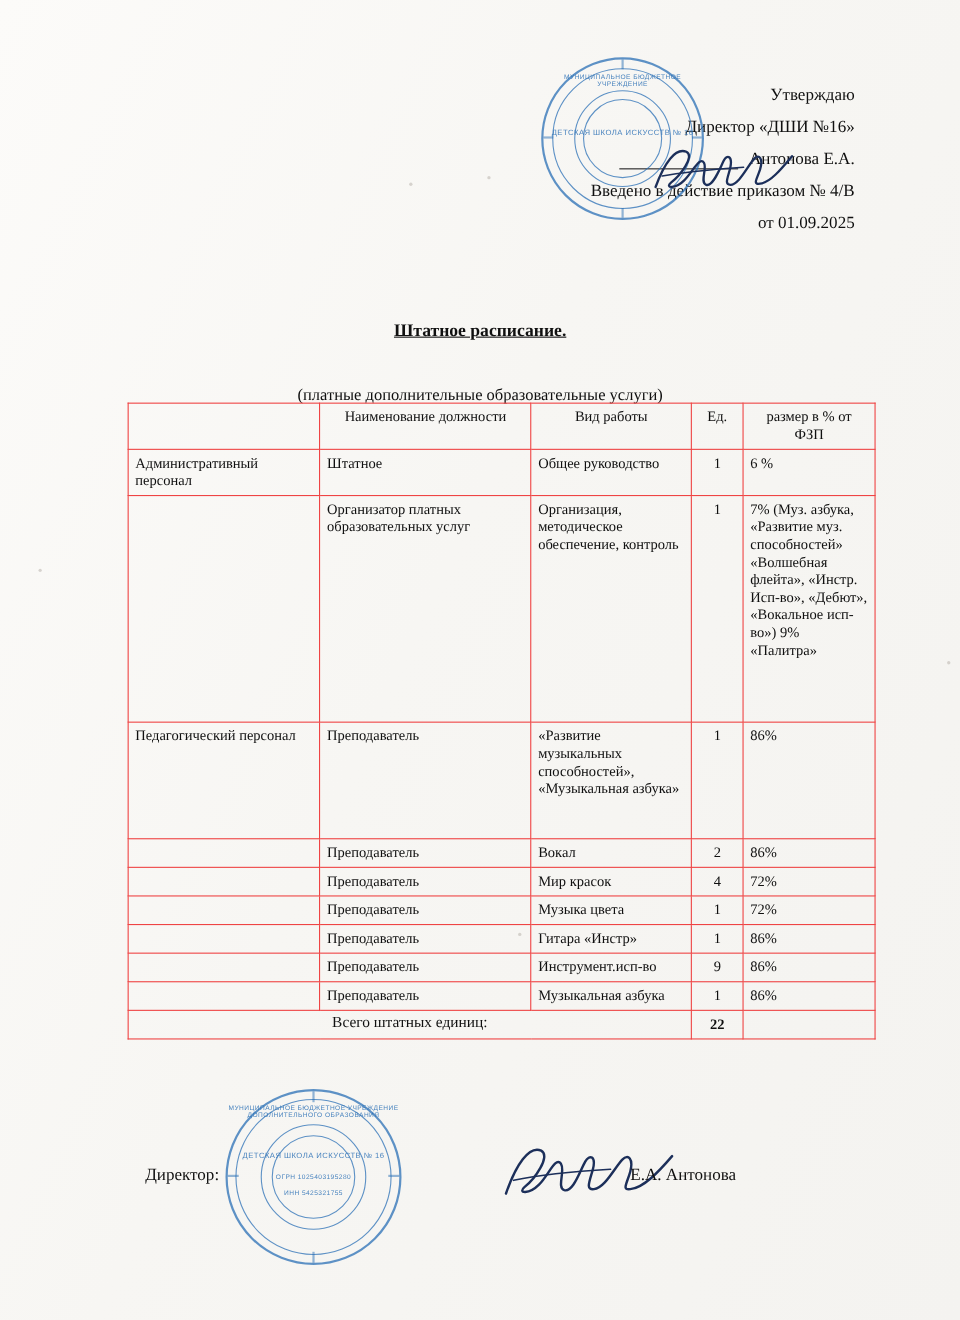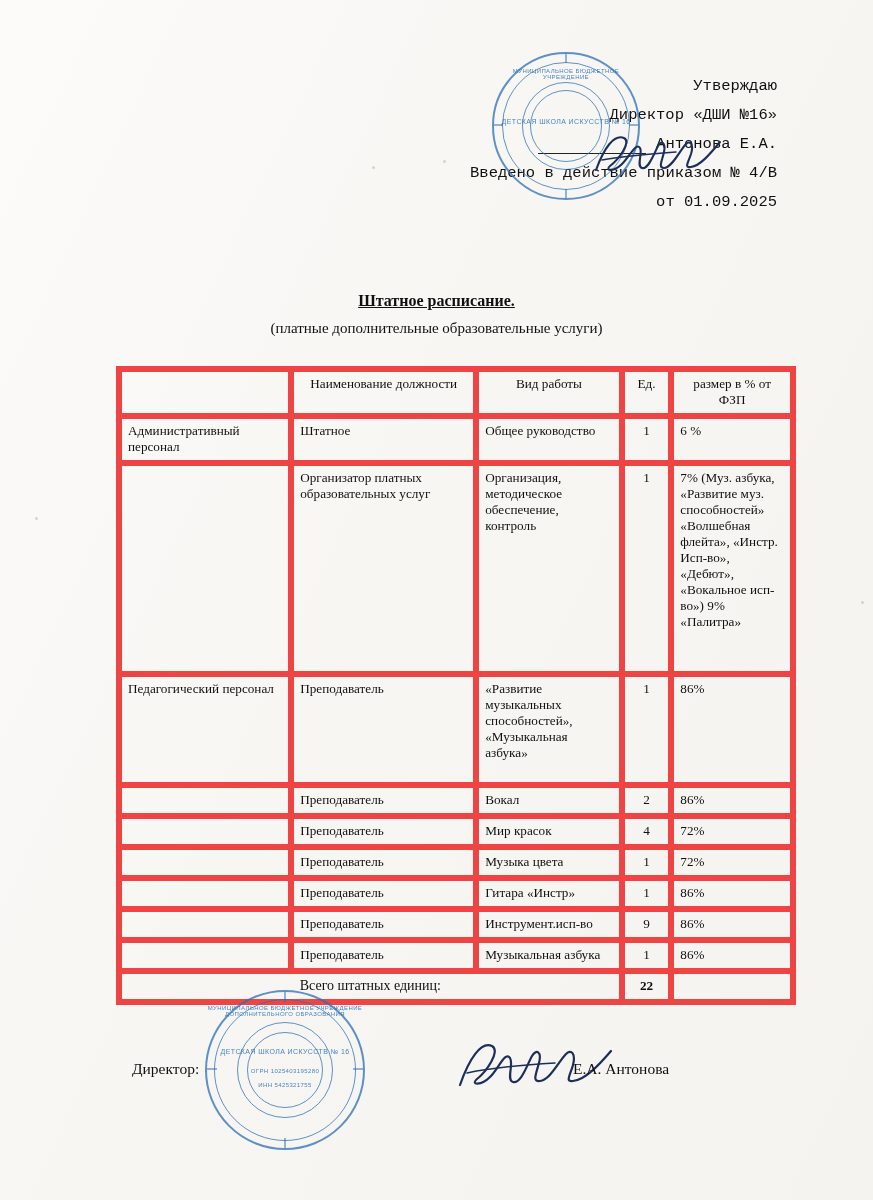--- a/index.html
+++ b/index.html
@@ -32,21 +32,20 @@
 
   
   .header {
     position: absolute;
     top: 72px;
     right: 96px;
     width: 420px;
     text-align: right;
     font-size: 15.5px;
     line-height: 29px;
-    font-family: Liberation Mono, monospace;
   }
   .header .line { display: block; white-space: nowrap; }
   .sig-line {
     position: relative;
     display: inline-block;
     padding-left: 118px;
   }
   .sig-underline {
     position: absolute;
     left: 0;
@@ -101,38 +100,38 @@
     position: absolute;
     top: 292px;
     left: 0; right: 0;
     text-align: center;
     font-weight: bold;
     font-size: 16px;
     text-decoration: underline;
   }
   .doc-subtitle {
     position: absolute;
-    top: 320px;
+    top: 352px;
     left: 0; right: 0;
     text-align: center;
     font-size: 15px;
   }
 
   
   table.staff {
     position: absolute;
     top: 366px;
     left: 116px;
     width: 680px;
     border-collapse: collapse;
     font-size: 13.2px;
     line-height: 16px;
   }
   table.staff td, table.staff th {
-    border: 6px solid #ef4444;
+    border: 1px solid #ef4444;
     vertical-align: top;
     padding: 4px 6px 5px 6px;
     font-weight: normal;
     text-align: left;
   }
   table.staff th { text-align: center; }
   .c-group { width: 168px; }
   .c-post  { width: 190px; }
   .c-work  { width: 138px; }
   .c-unit  { width: 36px; text-align: center !important; }

